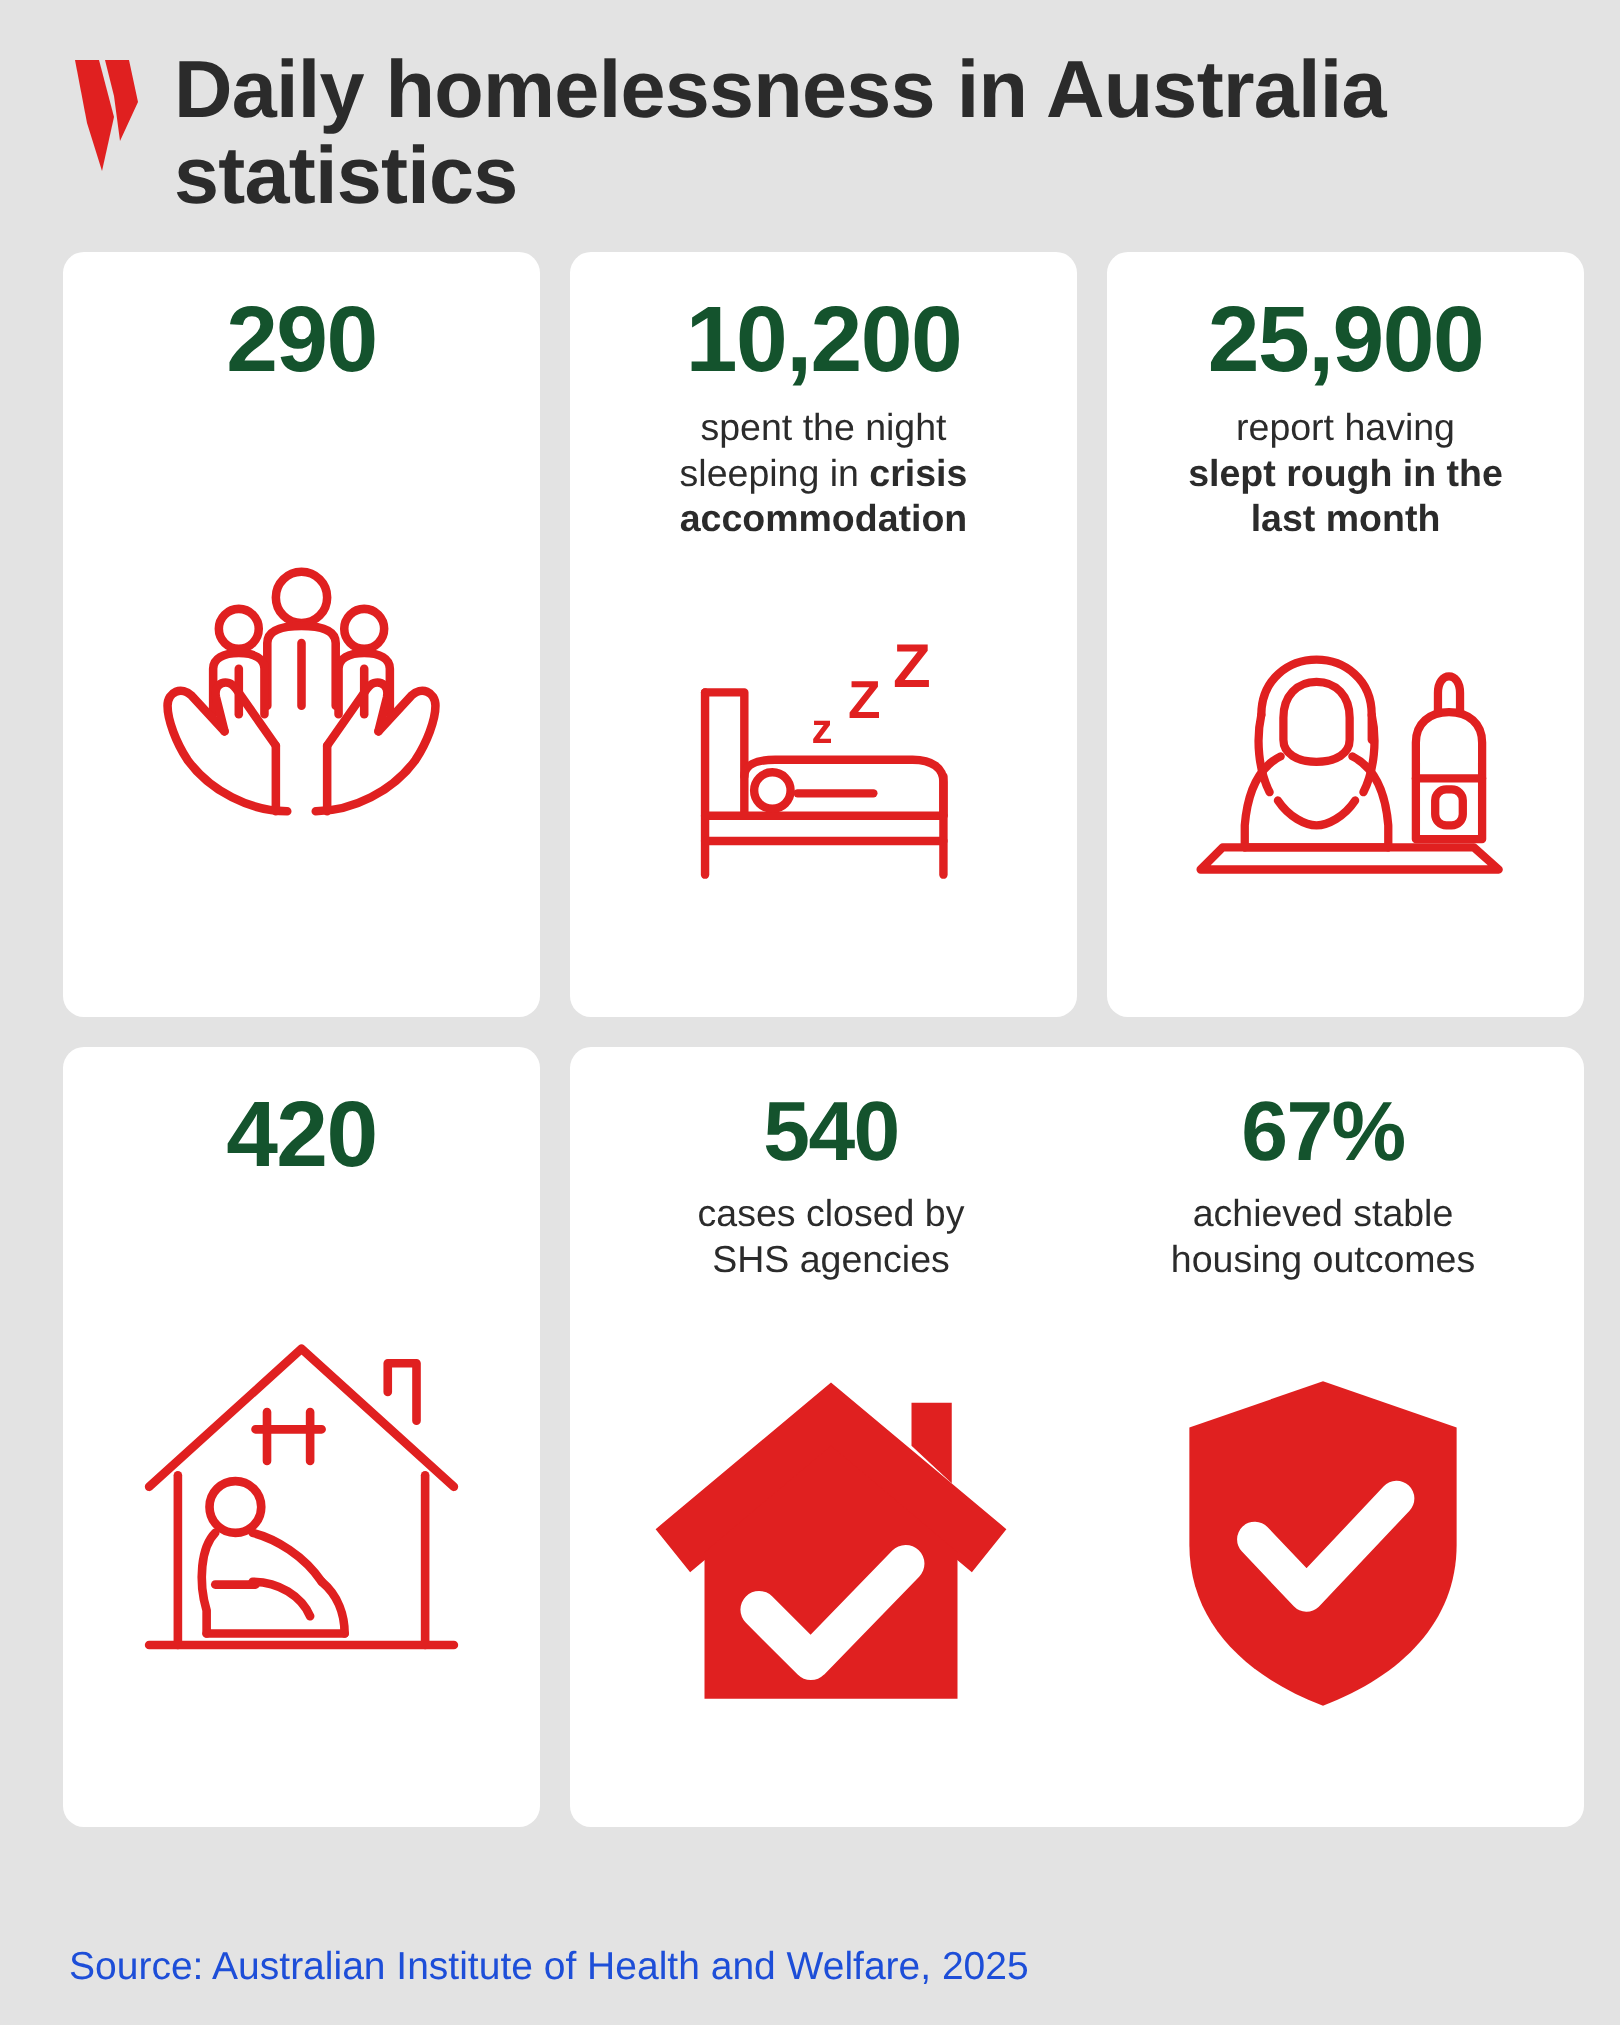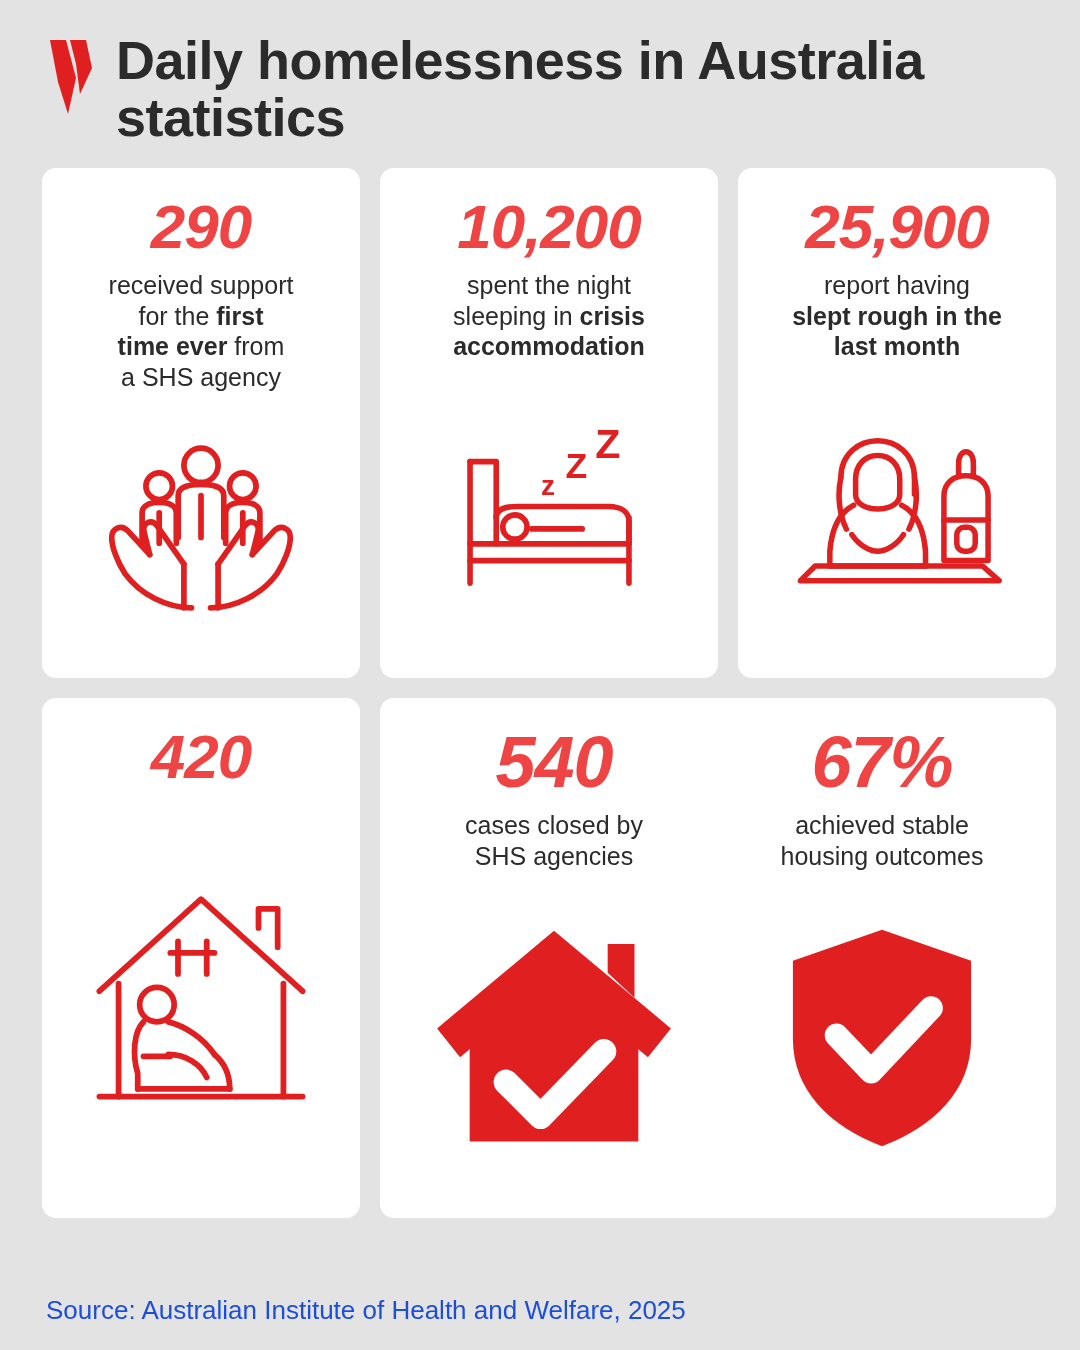--- a/index.html
+++ b/index.html
@@ -77,27 +77,26 @@
     display: flex;
     flex-direction: column;
     align-items: center;
     padding: 0 10px;
     box-sizing: border-box;
   }
   .stat-number {
     font-size: 62px;
     font-weight: bold;
     line-height: 1;
-    color: #ef4444;
+    color: #14532d;
     letter-spacing: -1px;
     text-align: center;
-    font-style: italic;
   }
   .stat-number.big {
-    font-size: 72px;
+    font-size: 56px;
     text-align: center;
   }
   .stat-text {
     margin-top: 12px;
     font-size: 25px;
     line-height: 1.22;
     text-align: center;
     color: #2b2b2b;
     max-width: 290px;
   }
@@ -131,23 +130,20 @@
         <path d="M24 2 L40 2 L46 30 L34 56 L30 26 Z" fill="#e02020"></path>
       </svg>
     </span>
     <h1 class="title">Daily homelessness in Australia statistics</h1>
   </div>
 
   <div class="grid">
 
     <div class="card">
       <div class="stat-number">290</div>
-      <div class="stat-text">
-        received support<br>for the <b>first<br>time ever</b> from<br>a SHS agency
-      </div>
       <div class="icon-wrap">
         <span>
           <svg viewBox="0 0 220 200" width="210" height="190" fill="none" stroke="#e02020" stroke-width="6" stroke-linecap="round" stroke-linejoin="round">
             <circle cx="110" cy="34" r="18"></circle>
             <path d="M86 110 L86 66 C86 58 94 54 110 54 C126 54 134 58 134 66 L134 110"></path>
             <path d="M110 66 L110 110"></path>
             <circle cx="66" cy="56" r="14"></circle>
             <path d="M48 116 L48 84 C48 77 55 73 66 73 C77 73 84 77 84 84 L84 116"></path>
             <path d="M66 84 L66 116"></path>
             <circle cx="154" cy="56" r="14"></circle>

